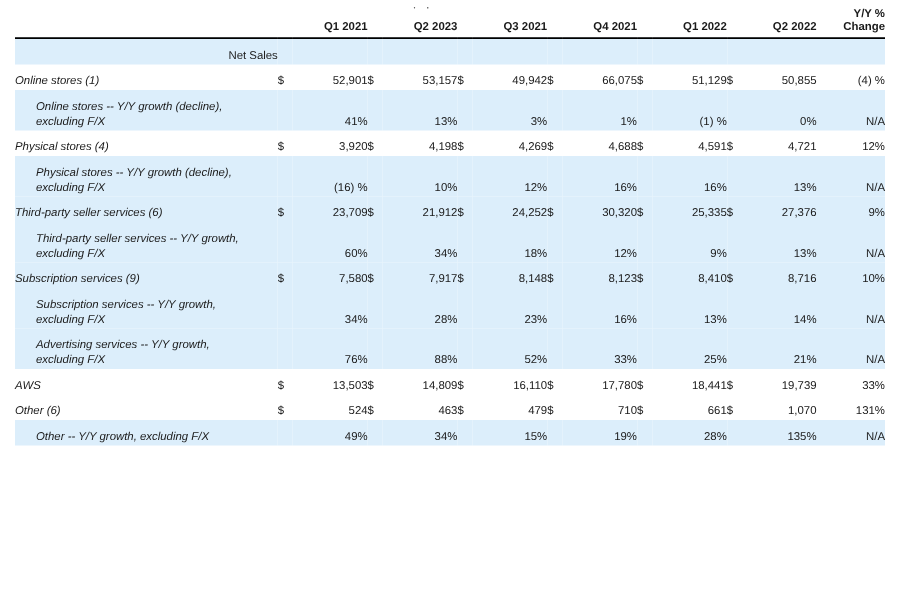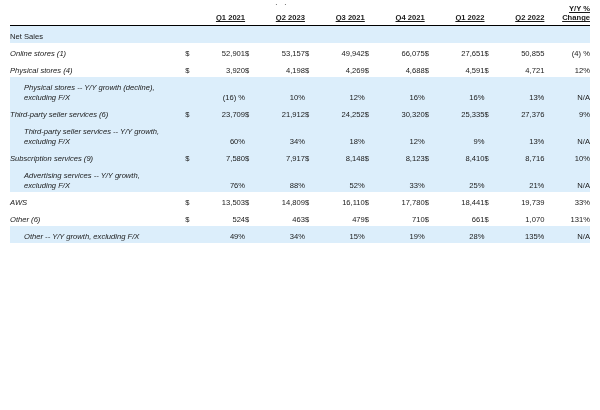--- a/index.html
+++ b/index.html
@@ -40,21 +40,20 @@
   col.c-val   { width: 45px; }
   col.c-yy    { width: 41px; }
 
   thead th.hdr {
     text-align: right;
     font-weight: bold;
     font-size: 7.6px;
     padding-bottom: 2px;
     border-bottom: 1px solid #000;
     white-space: nowrap;
-    text-decoration: underline;
   }
   thead th.hdr-blank {
     border-bottom: 1px solid #000;
   }
   thead th.hdr-label {
     border-bottom: 1px solid #000;
   }
   .yy-stack {
     display: block;
     text-align: right;
@@ -91,21 +90,21 @@
     padding-right: 2px;
     white-space: nowrap;
   }
   .yy {
     text-align: right;
     padding-right: 4px;
     white-space: nowrap;
   }
   .section-label {
     font-weight: bold;
-    text-align: left;
+    text-align: right;
     padding-left: 2px;
   }
   .dots {
     position: absolute;
     top: 0px;
     left: 275px;
     font-size: 8px;
     color: #555;
     letter-spacing: 2px;
   }
@@ -176,25 +175,44 @@
           <td class="label">Online stores (1)</td>
           <td class="cur">$</td>
           <td class="val">52,901</td>
           <td class="cur">$</td>
           <td class="val">53,157</td>
           <td class="cur">$</td>
           <td class="val">49,942</td>
           <td class="cur">$</td>
           <td class="val">66,075</td>
           <td class="cur">$</td>
-          <td class="val">27,651</td>
+          <td class="val">51,129</td>
           <td class="cur">$</td>
           <td class="val">50,855</td>
           <td class="yy">(4) %</td>
         </tr>
+        <tr class="row shade row-2line">
+          <td class="label indent two-line">
+            <div>Online stores -- Y/Y growth (decline),</div>
+            <div>excluding F/X</div>
+          </td>
+          <td class="cur"></td>
+          <td class="val">41%</td>
+          <td class="cur"></td>
+          <td class="val">13%</td>
+          <td class="cur"></td>
+          <td class="val">3%</td>
+          <td class="cur"></td>
+          <td class="val">1%</td>
+          <td class="cur"></td>
+          <td class="val">(1) %</td>
+          <td class="cur"></td>
+          <td class="val">0%</td>
+          <td class="yy">N/A</td>
+        </tr>
         <tr class="row">
           <td class="label">Physical stores (4)</td>
           <td class="cur">$</td>
           <td class="val">3,920</td>
           <td class="cur">$</td>
           <td class="val">4,198</td>
           <td class="cur">$</td>
           <td class="val">4,269</td>
           <td class="cur">$</td>
           <td class="val">4,688</td>
@@ -266,20 +284,39 @@
           <td class="val">7,917</td>
           <td class="cur">$</td>
           <td class="val">8,148</td>
           <td class="cur">$</td>
           <td class="val">8,123</td>
           <td class="cur">$</td>
           <td class="val">8,410</td>
           <td class="cur">$</td>
           <td class="val">8,716</td>
           <td class="yy">10%</td>
+        </tr>
+        <tr class="row shade row-2line">
+          <td class="label indent two-line">
+            <div>Subscription services -- Y/Y growth,</div>
+            <div>excluding F/X</div>
+          </td>
+          <td class="cur"></td>
+          <td class="val">34%</td>
+          <td class="cur"></td>
+          <td class="val">28%</td>
+          <td class="cur"></td>
+          <td class="val">23%</td>
+          <td class="cur"></td>
+          <td class="val">16%</td>
+          <td class="cur"></td>
+          <td class="val">13%</td>
+          <td class="cur"></td>
+          <td class="val">14%</td>
+          <td class="yy">N/A</td>
         </tr>
         <tr class="row shade row-2line">
           <td class="label indent two-line">
             <div>Advertising services -- Y/Y growth,</div>
             <div>excluding F/X</div>
           </td>
           <td class="cur"></td>
           <td class="val">76%</td>
           <td class="cur"></td>
           <td class="val">88%</td>

